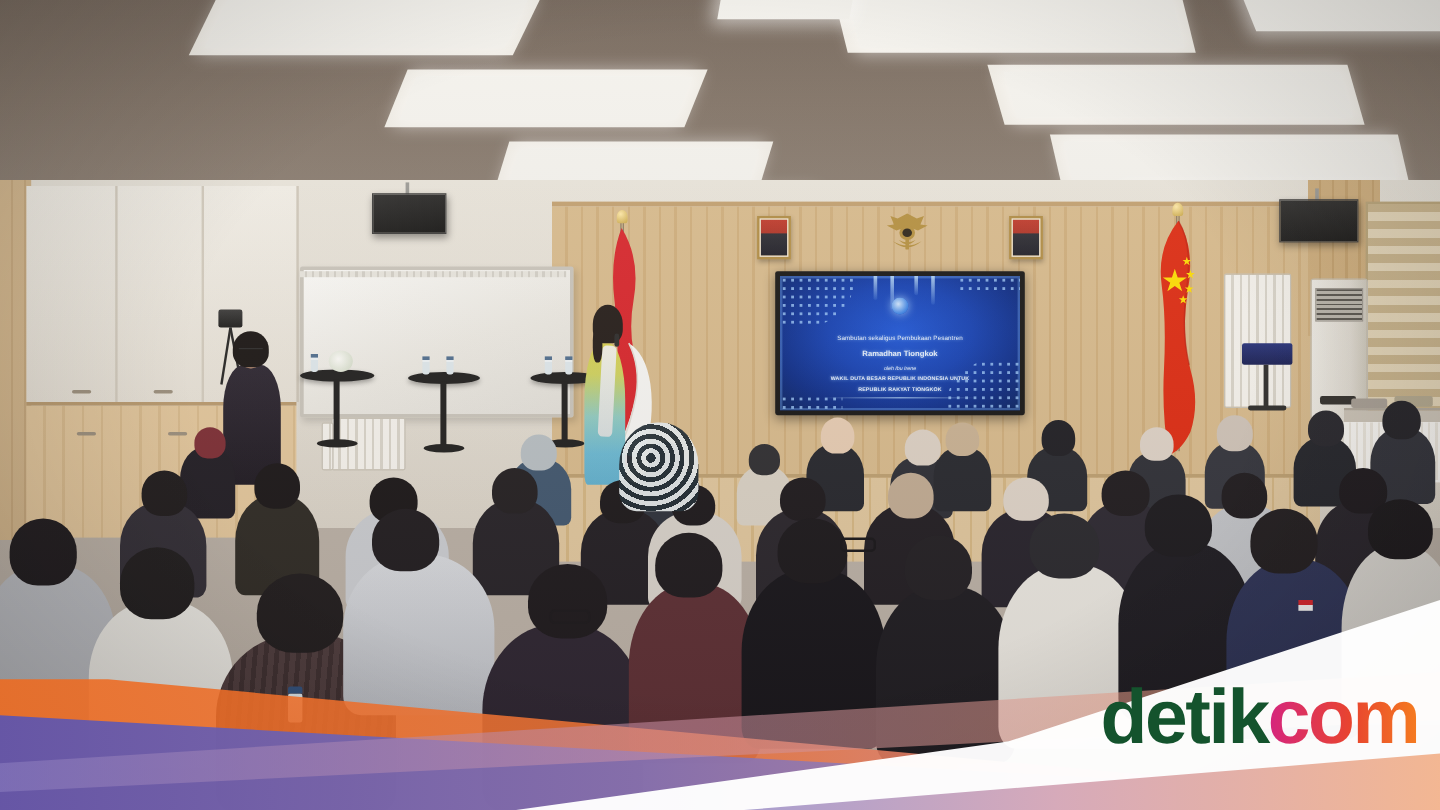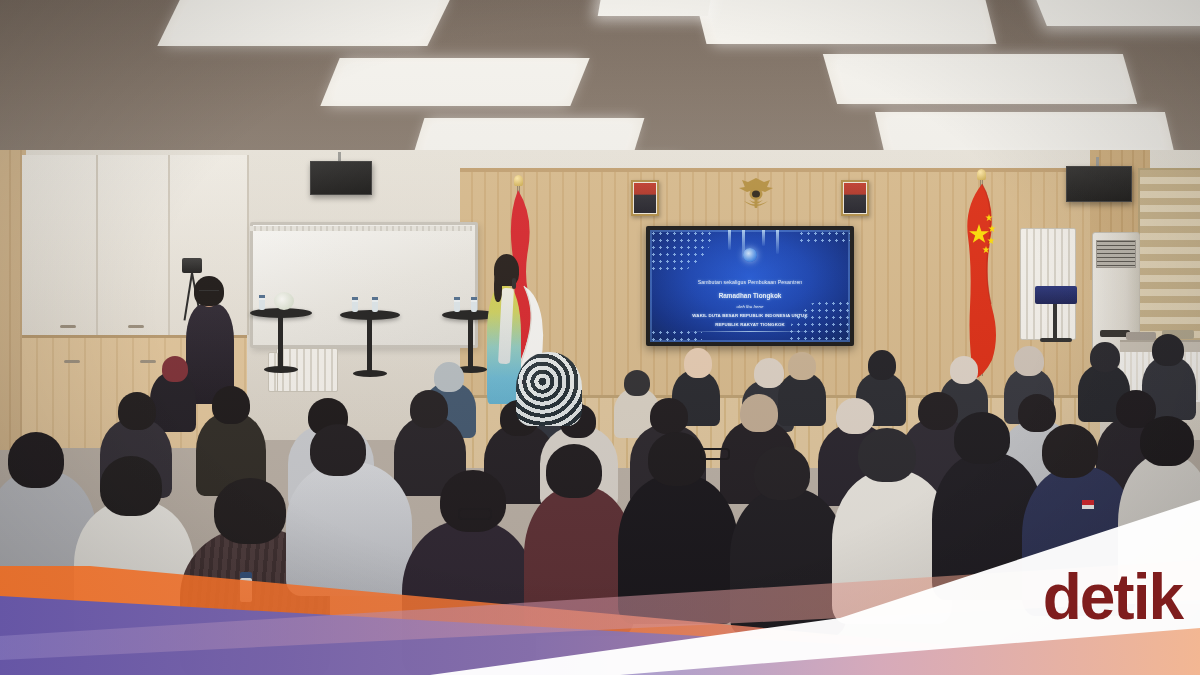--- a/index.html
+++ b/index.html
@@ -160,21 +160,21 @@
   #lady-glasses{left:199px;top:290px;width:20px;height:4px;border-top:1.5px solid #2a2a2a;}
 
   
   .aud-head{position:absolute;border-radius:50% 50% 42% 42%;}
   .aud-body{position:absolute;border-radius:46% 46% 12% 12%;}
 
   
   #banner{left:0;top:0;width:1200px;height:675px;pointer-events:none;}
   #logo-wrap{right:18px;bottom:46px;display:flex;align-items:baseline;
     font-size:64px;font-weight:bold;letter-spacing:-2px;line-height:1;}
-  #logo-detik{color:#7f1d1d;}
+  #logo-detik{color:#14532d;}
   #logo-com{background:linear-gradient(90deg,#d5257f 0%,#e8442f 55%,#f57c20 100%);
     -webkit-background-clip:text;background-clip:text;color:transparent;}
 
   
   #vignette{left:0;top:0;width:1200px;height:675px;pointer-events:none;
     background:radial-gradient(ellipse at 50% 45%,rgba(0,0,0,0) 52%,rgba(0,0,0,.22) 100%);}
   #warmth{left:0;top:0;width:1200px;height:675px;pointer-events:none;
     background:linear-gradient(180deg,rgba(255,246,230,.10),rgba(60,40,30,.10));}
 </style>
 </head>
@@ -499,15 +499,16 @@
     <polygon points="0,596 0,675 620,675 980,652" fill="url(#gPurple)" opacity=".92"></polygon>
 
     <polygon points="0,636 1200,560 1200,600 0,660" fill="url(#gPink)" opacity=".55"></polygon>
 
     <polygon points="1200,500 1200,675 430,675 840,618" fill="#ffffff" opacity=".97"></polygon>
     <polygon points="1200,628 1200,675 620,675" fill="url(#gPink)" opacity=".75"></polygon>
   </svg>
 
   <div class="abs" id="logo-wrap">
     <span id="logo-detik">detik</span>
+      <span id="logo-com">com</span>
   </div>
 
 </div>
 
 </body></html>

